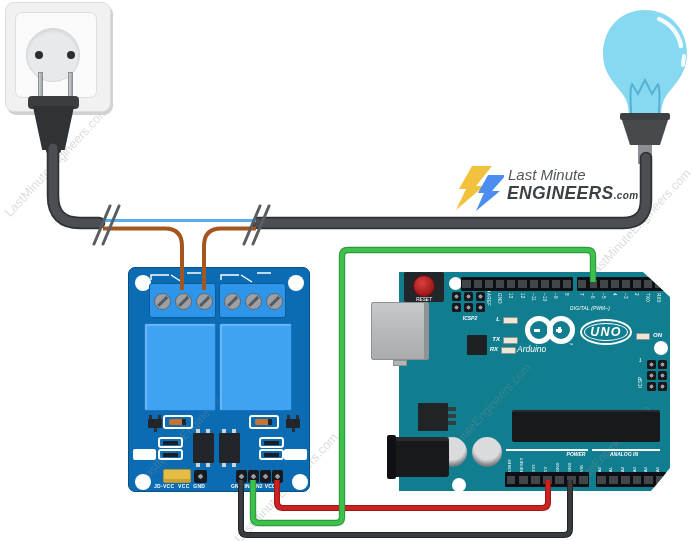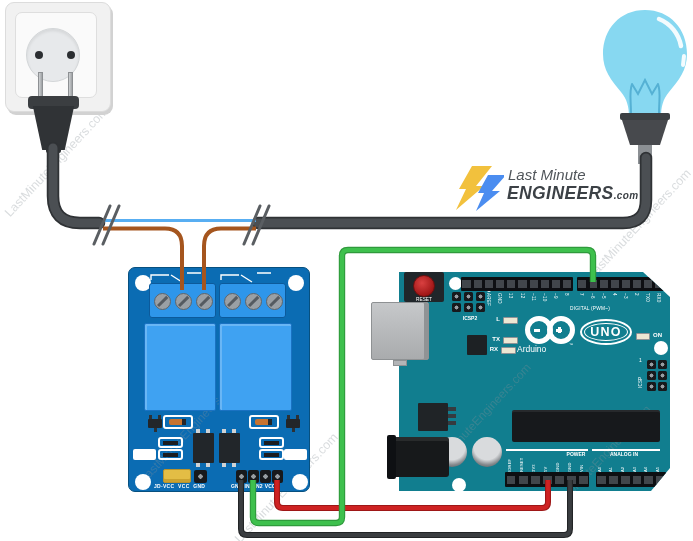--- a/index.html
+++ b/index.html
@@ -36,21 +36,21 @@
   .strip { position:absolute; background-color:#0d0f12; border-radius:1px;
            background-image:repeating-linear-gradient(90deg, rgba(0,0,0,0) 0 1.5px,
              #41464b 1.5px calc(var(--p) - 1.5px), rgba(0,0,0,0) calc(var(--p) - 1.5px) var(--p));
            background-size:100% 8px; background-position:50% 50%; background-repeat:no-repeat; }
   .vlab { position:absolute; writing-mode:vertical-rl; font-size:4.6px; line-height:1;
           color:#fff; letter-spacing:.2px; white-space:nowrap; }
   .vlab.up { transform:rotate(180deg); }
   .pin { position:absolute; width:9px; height:9px; background:#17191c; border-radius:1.5px;
          background-image:radial-gradient(circle at 50% 50%, #979da2 0 1.8px, transparent 2.2px); }
   .led { position:absolute; background:#ece7d3; border:1px solid #8f9296; border-radius:1px; }
-  .wtxt { position:absolute; color:#fff; white-space:nowrap; }
+  .wtxt { position:absolute; color:#fff; white-space:nowrap;font-style:italic; }
   .ring { position:absolute; width:28px; height:28px; border:5px solid #fff; border-radius:50%; }
   
   .plate { position:absolute; left:5px; top:2px; width:106px; height:110px; background:#f1f1f1;
            border:1px solid #dcdcdc; border-radius:9px; box-shadow:2px 3px 0 #d2d2d2; }
 </style>
 </head>
 <body>
 
 <div class="wm" style="left:2px;top:210px">LastMinuteEngineers.com</div>
 <div class="wm" style="left:585px;top:272px">LastMinuteEngineers.com</div>

